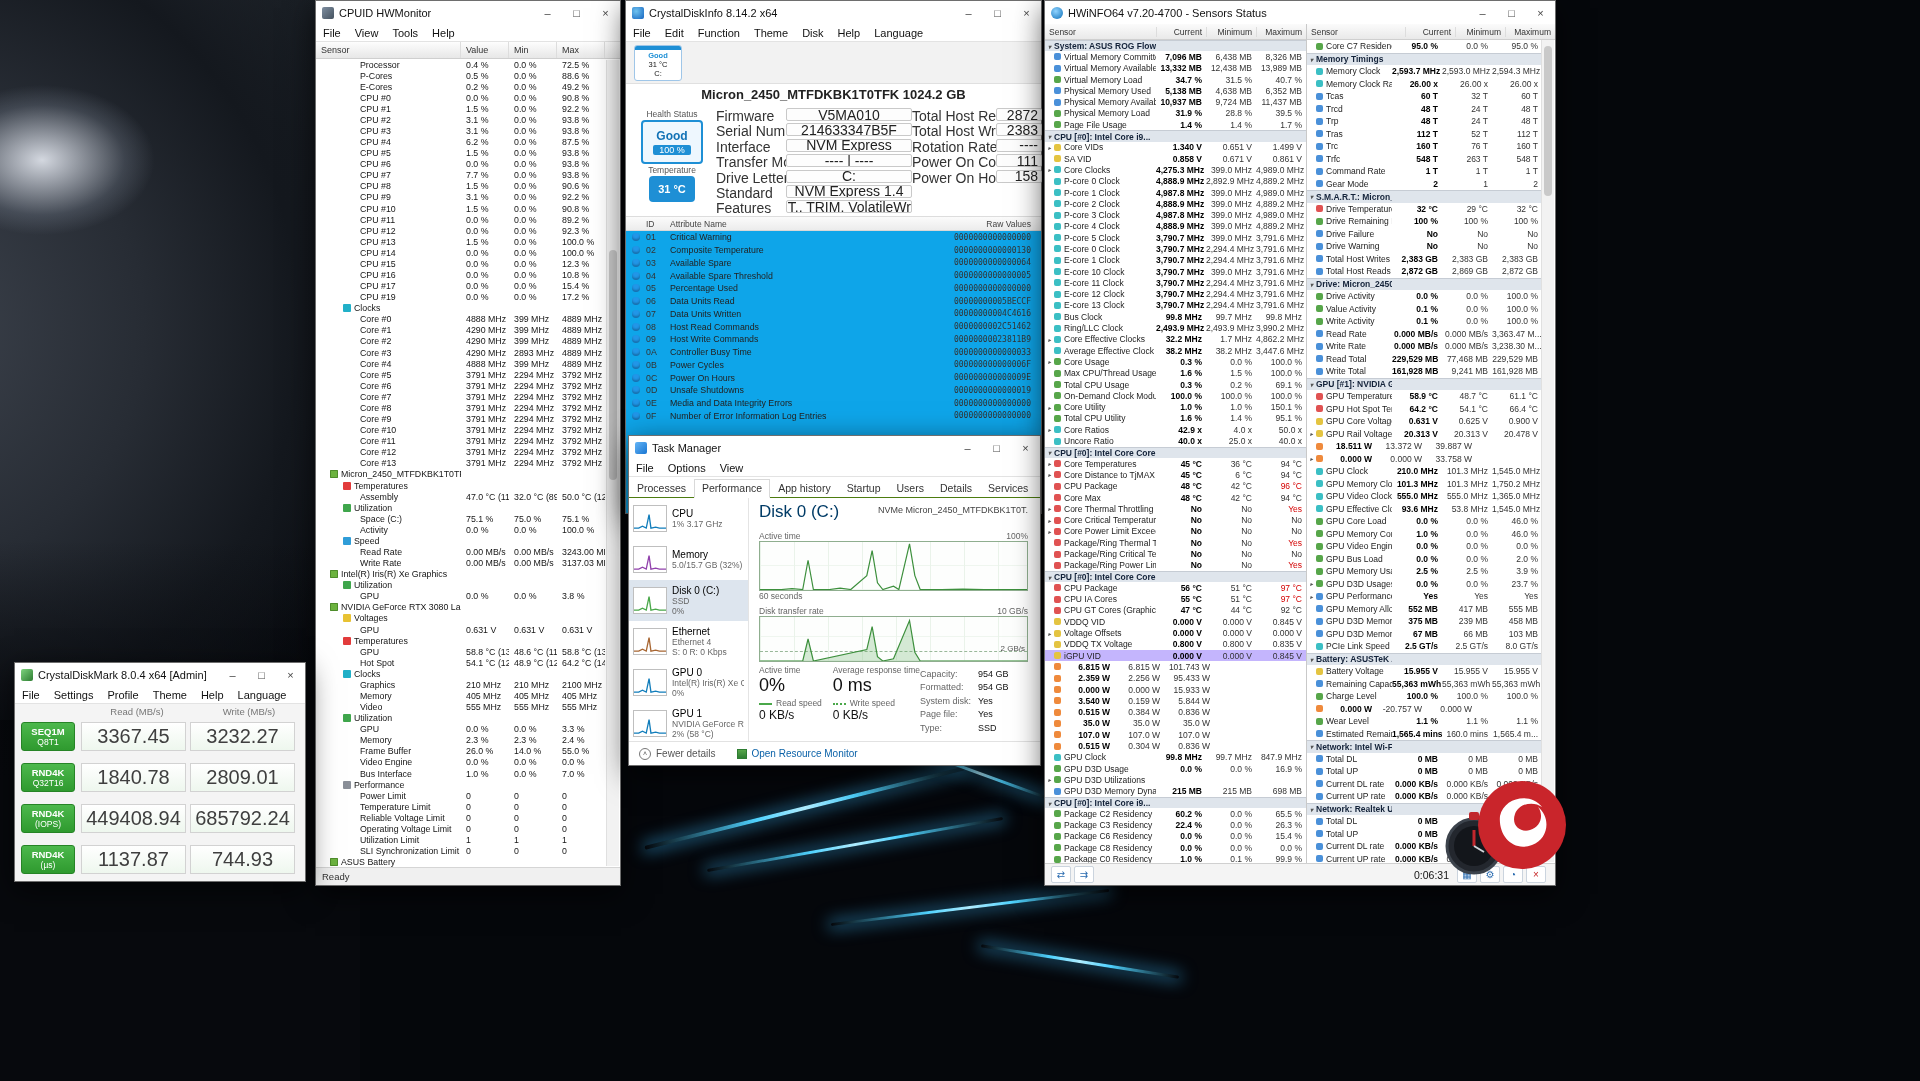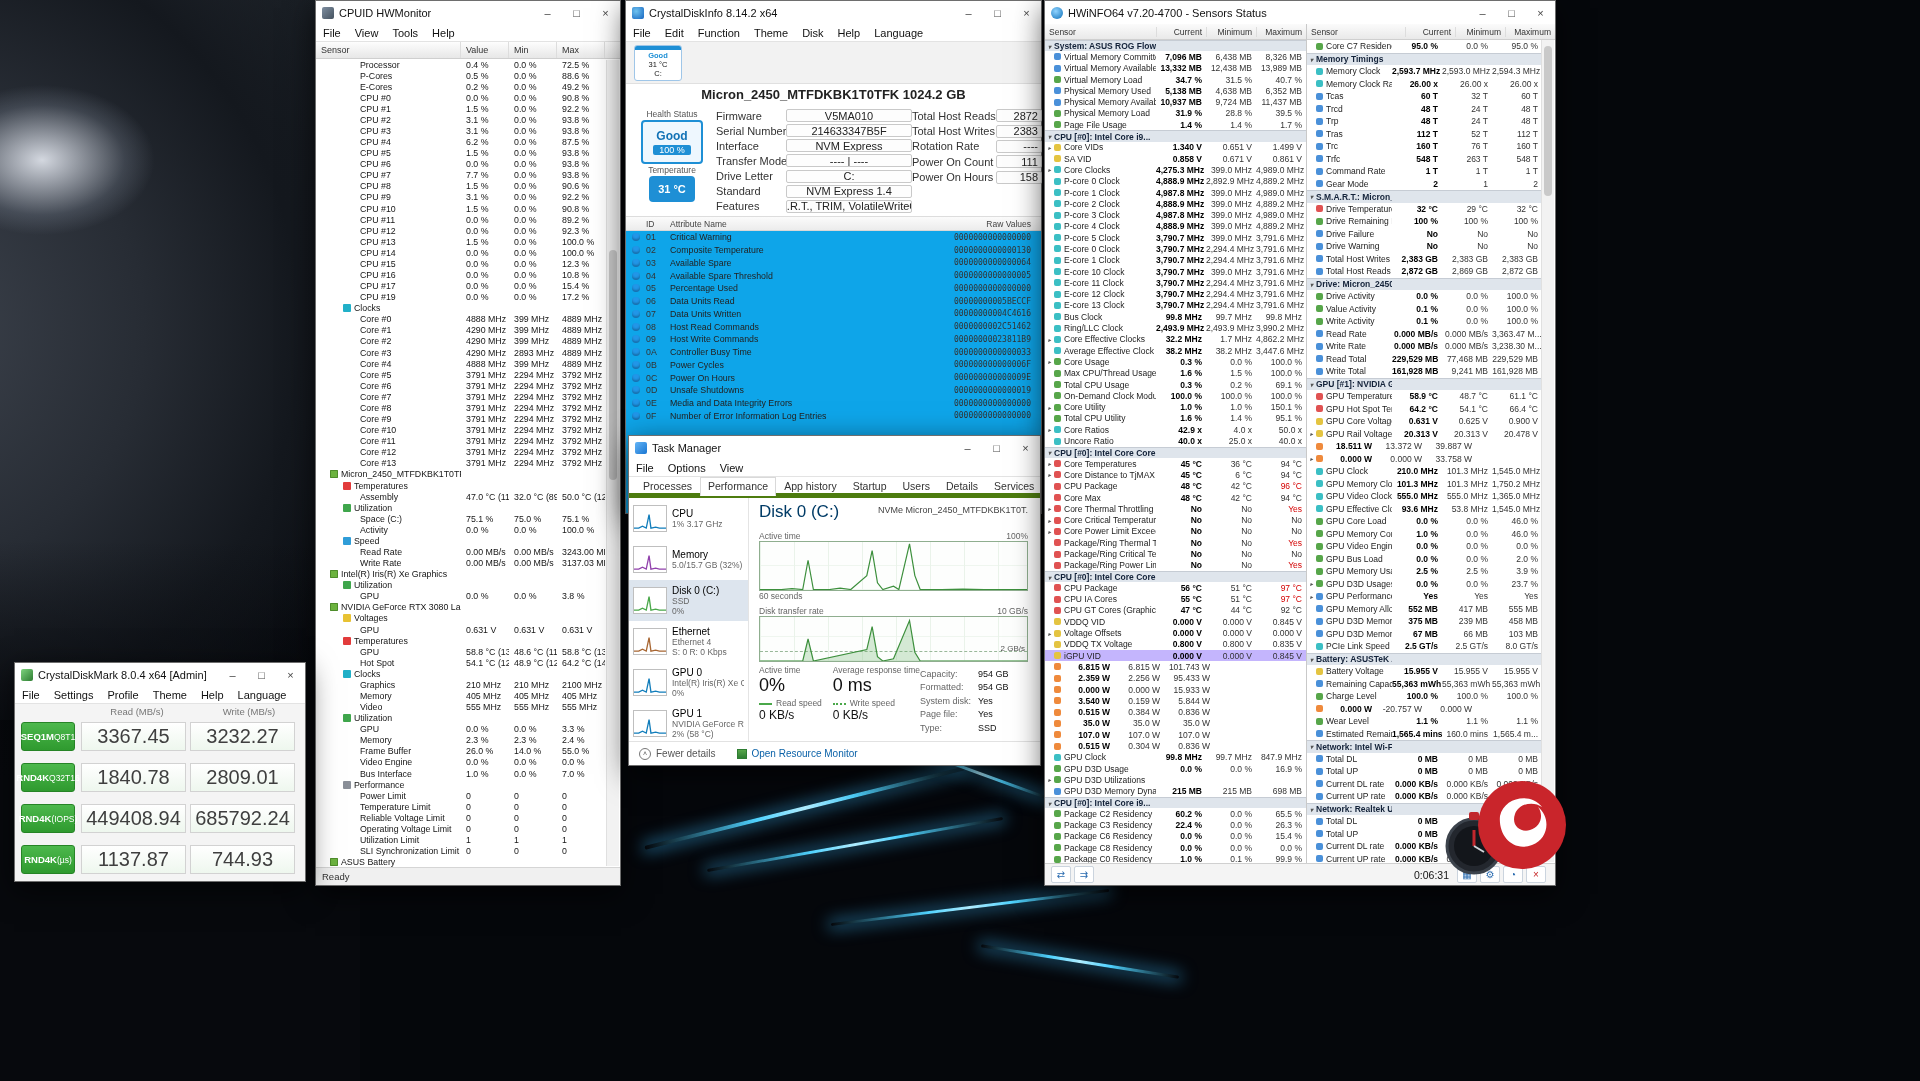--- a/index.html
+++ b/index.html
@@ -67,41 +67,41 @@
 .cdi-left{width:72px;display:flex;flex-direction:column;align-items:center;flex:none}
 .cdi-cap{font-size:8.5px;color:#555;margin:1px 0}
 .cdi-healthbox{width:62px;height:44px;border:2px solid #1e8fd5;border-radius:4px;background:#eef7fe;display:flex;flex-direction:column;align-items:center;justify-content:center}
 .hb-status{color:#1272b6;font-weight:bold;font-size:12px}
 .hb-pct{margin-top:2px;background:#1e8fd5;color:#fff;font-size:9px;padding:0 6px;border-radius:2px}
 .cdi-tempbox{width:46px;height:26px;background:#1e8fd5;border-radius:4px;color:#fff;font-weight:bold;font-size:11px;display:flex;align-items:center;justify-content:center}
 .cdi-grids{flex:1;display:flex;padding-left:8px}
 .igrid{display:flex;flex-direction:column}
 .igrid.g1{width:196px}
 .igrid.g2{flex:1}
-.irow{display:flex;align-items:center;height:15.4px;font-size:11px;color:#333}
+.irow{display:flex;align-items:flex-start;height:15.4px;font-size:14px;color:#333}
 .irow .il{width:70px;white-space:nowrap;overflow:hidden;flex:none}
 .igrid.g2 .irow .il{width:84px}
 .irow .iv{flex:1;height:13px;border:1px solid #c9c9c9;background:#fdfdfd;border-radius:2px;display:flex;align-items:center;justify-content:center;white-space:nowrap;overflow:hidden;color:#222}
 .igrid.g2 .irow .iv{flex:none;width:46px;justify-content:flex-end;padding-right:3px}
 .irow .iu{width:32px;padding-left:3px;white-space:nowrap;color:#333}
 .cdi-smart{flex:1;border-top:1px solid #ddd;display:flex;flex-direction:column;background:#0ea5e9}
 .smart-cols{height:14px;display:flex;align-items:center;background:linear-gradient(#fbfbfb,#ececec);border-bottom:1px solid #d8d8d8;font-size:8.5px;color:#444;flex:none}
 .smart-cols .sc0{width:20px}
 .smart-cols .sc1{width:24px}
 .smart-cols .sc2{flex:1}
 .smart-cols .sc3{width:120px;text-align:right;padding-right:10px}
 .srow{display:flex;align-items:center;height:12.75px;font-size:8.8px;color:#222}
 .srow .sdot{width:8px;height:8px;border-radius:50%;background:#2196e8;margin:0 6px;flex:none;box-shadow:inset 0 -2px 2px rgba(0,0,0,.25)}
 .srow .sid{width:24px;flex:none;color:#333}
 .srow .sname{flex:1;white-space:nowrap;overflow:hidden}
 .srow .sraw{width:120px;text-align:right;padding-right:10px;font-family:"DejaVu Sans Mono",monospace;font-size:8px;color:#333;flex:none}
 
 
 #tm{left:628px;top:435px;width:413px;height:331px;background:#fff}
-.tabs{height:21px;background:#fff;display:flex;align-items:flex-start;padding-left:6px;border-bottom:5px solid #4d7c0f;flex:none}
+.tabs{height:21px;background:#fff;display:flex;align-items:flex-end;border-bottom:1px solid #4d7c0f;flex:none}
 .tab{font-size:10.5px;color:#333;padding:2px 7px 3px 7px;border:1px solid transparent;margin-bottom:-1px;white-space:nowrap}
 .tab.on{background:#fff;border-color:#d9d9d9;border-bottom-color:#fff}
 .tm-content{flex:1;display:flex;overflow:hidden}
 .tm-side{width:120px;border-right:1px solid #e4e4e4;overflow:hidden;flex:none}
 .tm-item{height:41px;display:flex;align-items:center;padding:2px 4px;cursor:default}
 .tm-item.sel{background:#dde5ee}
 .tm-item .thumb{width:34px;height:27px;border:1px solid #bfbfbf;background:#fff;margin-right:5px;flex:none}
 .tm-item .thumb svg{width:100%;height:100%;display:block}
 .tm-item .thumb polyline{fill:none;stroke:currentColor;stroke-width:1.4}
 .c-cpu{color:#117dbb}.c-mem{color:#9141ac}.c-dsk{color:#4aa84a}.c-eth{color:#a86632}.c-gpu{color:#117dbb}
@@ -173,21 +173,21 @@
 #cdm{left:14px;top:662px;width:292px;height:220px;background:#f4f4f4}
 .cdm-toolbar{height:30px;display:flex;align-items:center;padding:0 8px;background:#fff;border-bottom:1px solid #e6e6e6;flex:none}
 .btn-all{width:46px;height:22px;background:linear-gradient(#4cb84c,#2f9a2f);border:1px solid #268426;border-radius:3px;color:#fff;font-weight:bold;font-size:11px;display:flex;align-items:center;justify-content:center;margin-right:8px}
 .cdm-sel{height:20px;border:1px solid #ababab;background:#fff;border-radius:2px;font-size:9.5px;display:flex;align-items:center;padding:0 4px;margin-right:6px;white-space:nowrap;color:#222}
 .cdm-sel .car{margin-left:4px;font-size:7px;color:#555}
 .cdm-head{height:15px;display:flex;font-size:9.5px;color:#777;align-items:center;flex:none}
 .cdm-head .hspacer{width:66px;flex:none}
 .cdm-head .hcol{flex:1;text-align:center}
 .cdm-rows{flex:1;padding:2px 6px 6px 6px;display:flex;flex-direction:column;justify-content:space-between}
 .cdm-row{display:flex;align-items:center;height:31px}
-.cdm-btn{width:54px;height:29px;background:linear-gradient(#4cb84c,#2f9a2f);border:1px solid #268426;border-radius:3px;color:#fff;display:flex;flex-direction:row;align-items:center;justify-content:center;line-height:10px;margin-right:6px;flex:none}
+.cdm-btn{width:54px;height:29px;background:linear-gradient(#4cb84c,#2f9a2f);border:1px solid #268426;border-radius:3px;color:#fff;display:flex;flex-direction:column;align-items:center;justify-content:center;line-height:10px;margin-right:6px;flex:none}
 .cdm-btn .b1{font-size:9.5px;font-weight:bold}
 .cdm-btn .b2{font-size:8.5px}
 .cdm-cell{flex:1;height:29px;margin-right:4px;background:linear-gradient(#ffffff,#eef7ee);border:1px solid #d2d2d2;display:flex;align-items:center;justify-content:center;font-size:20px;color:#3f3f3f}
 
 
 #brand{position:absolute;left:1438px;top:762px;width:130px;height:125px;z-index:50}
 
 .zwin{z-index:10}
 </style>
 </head>

